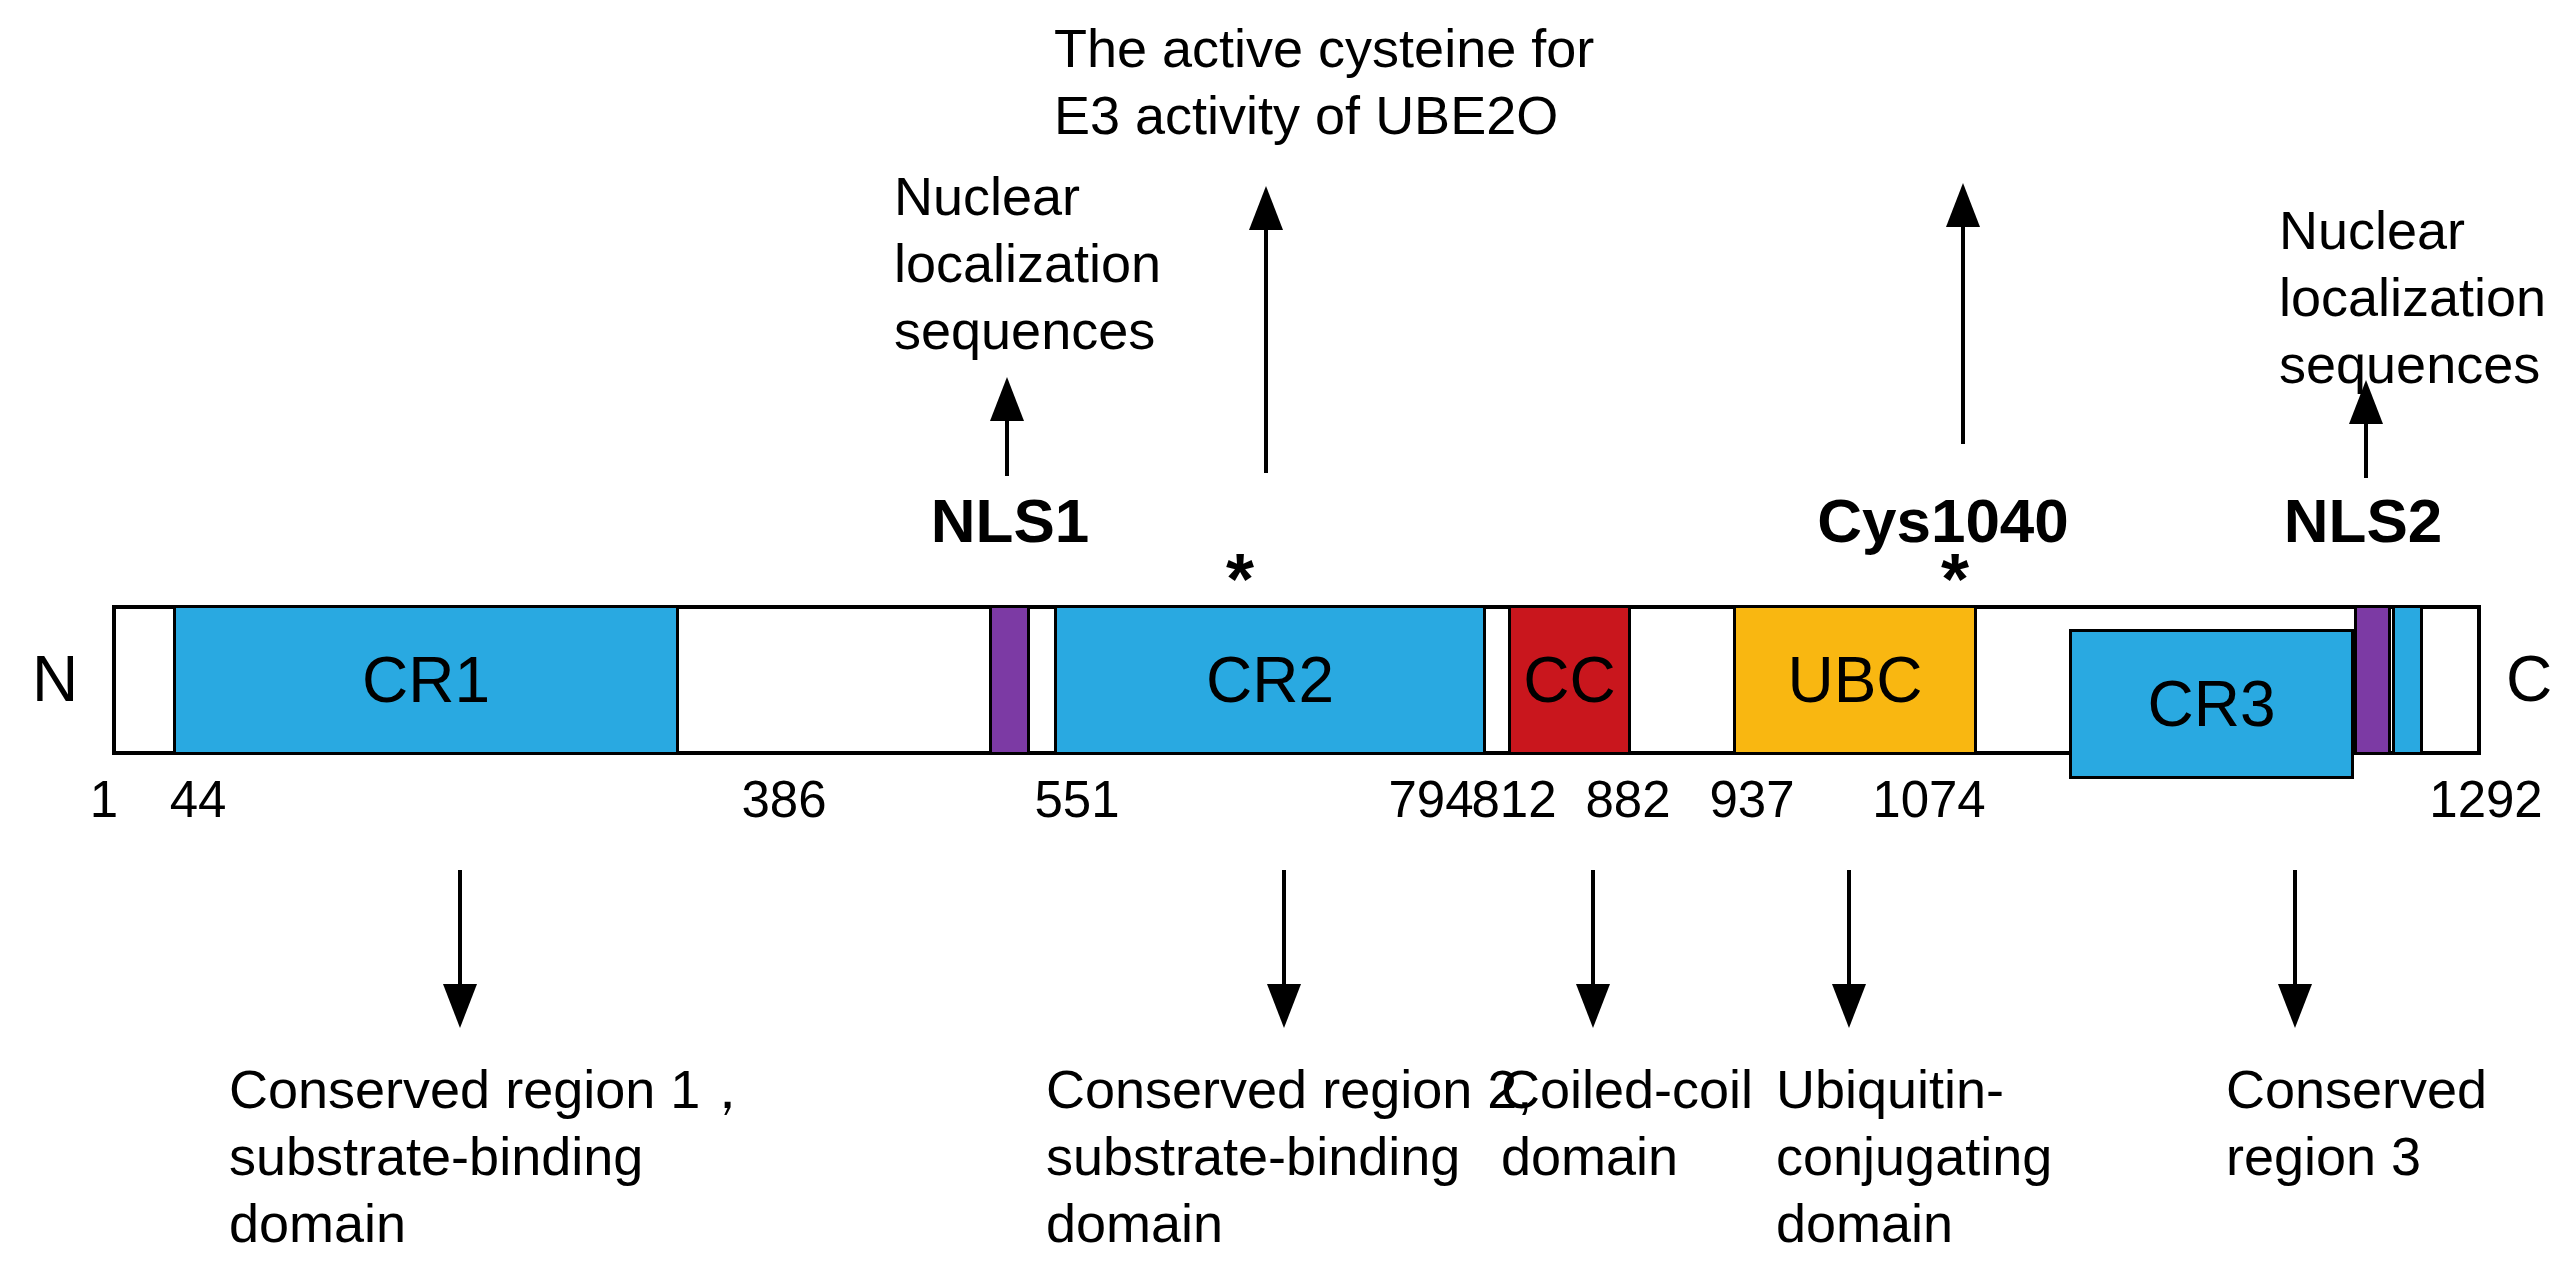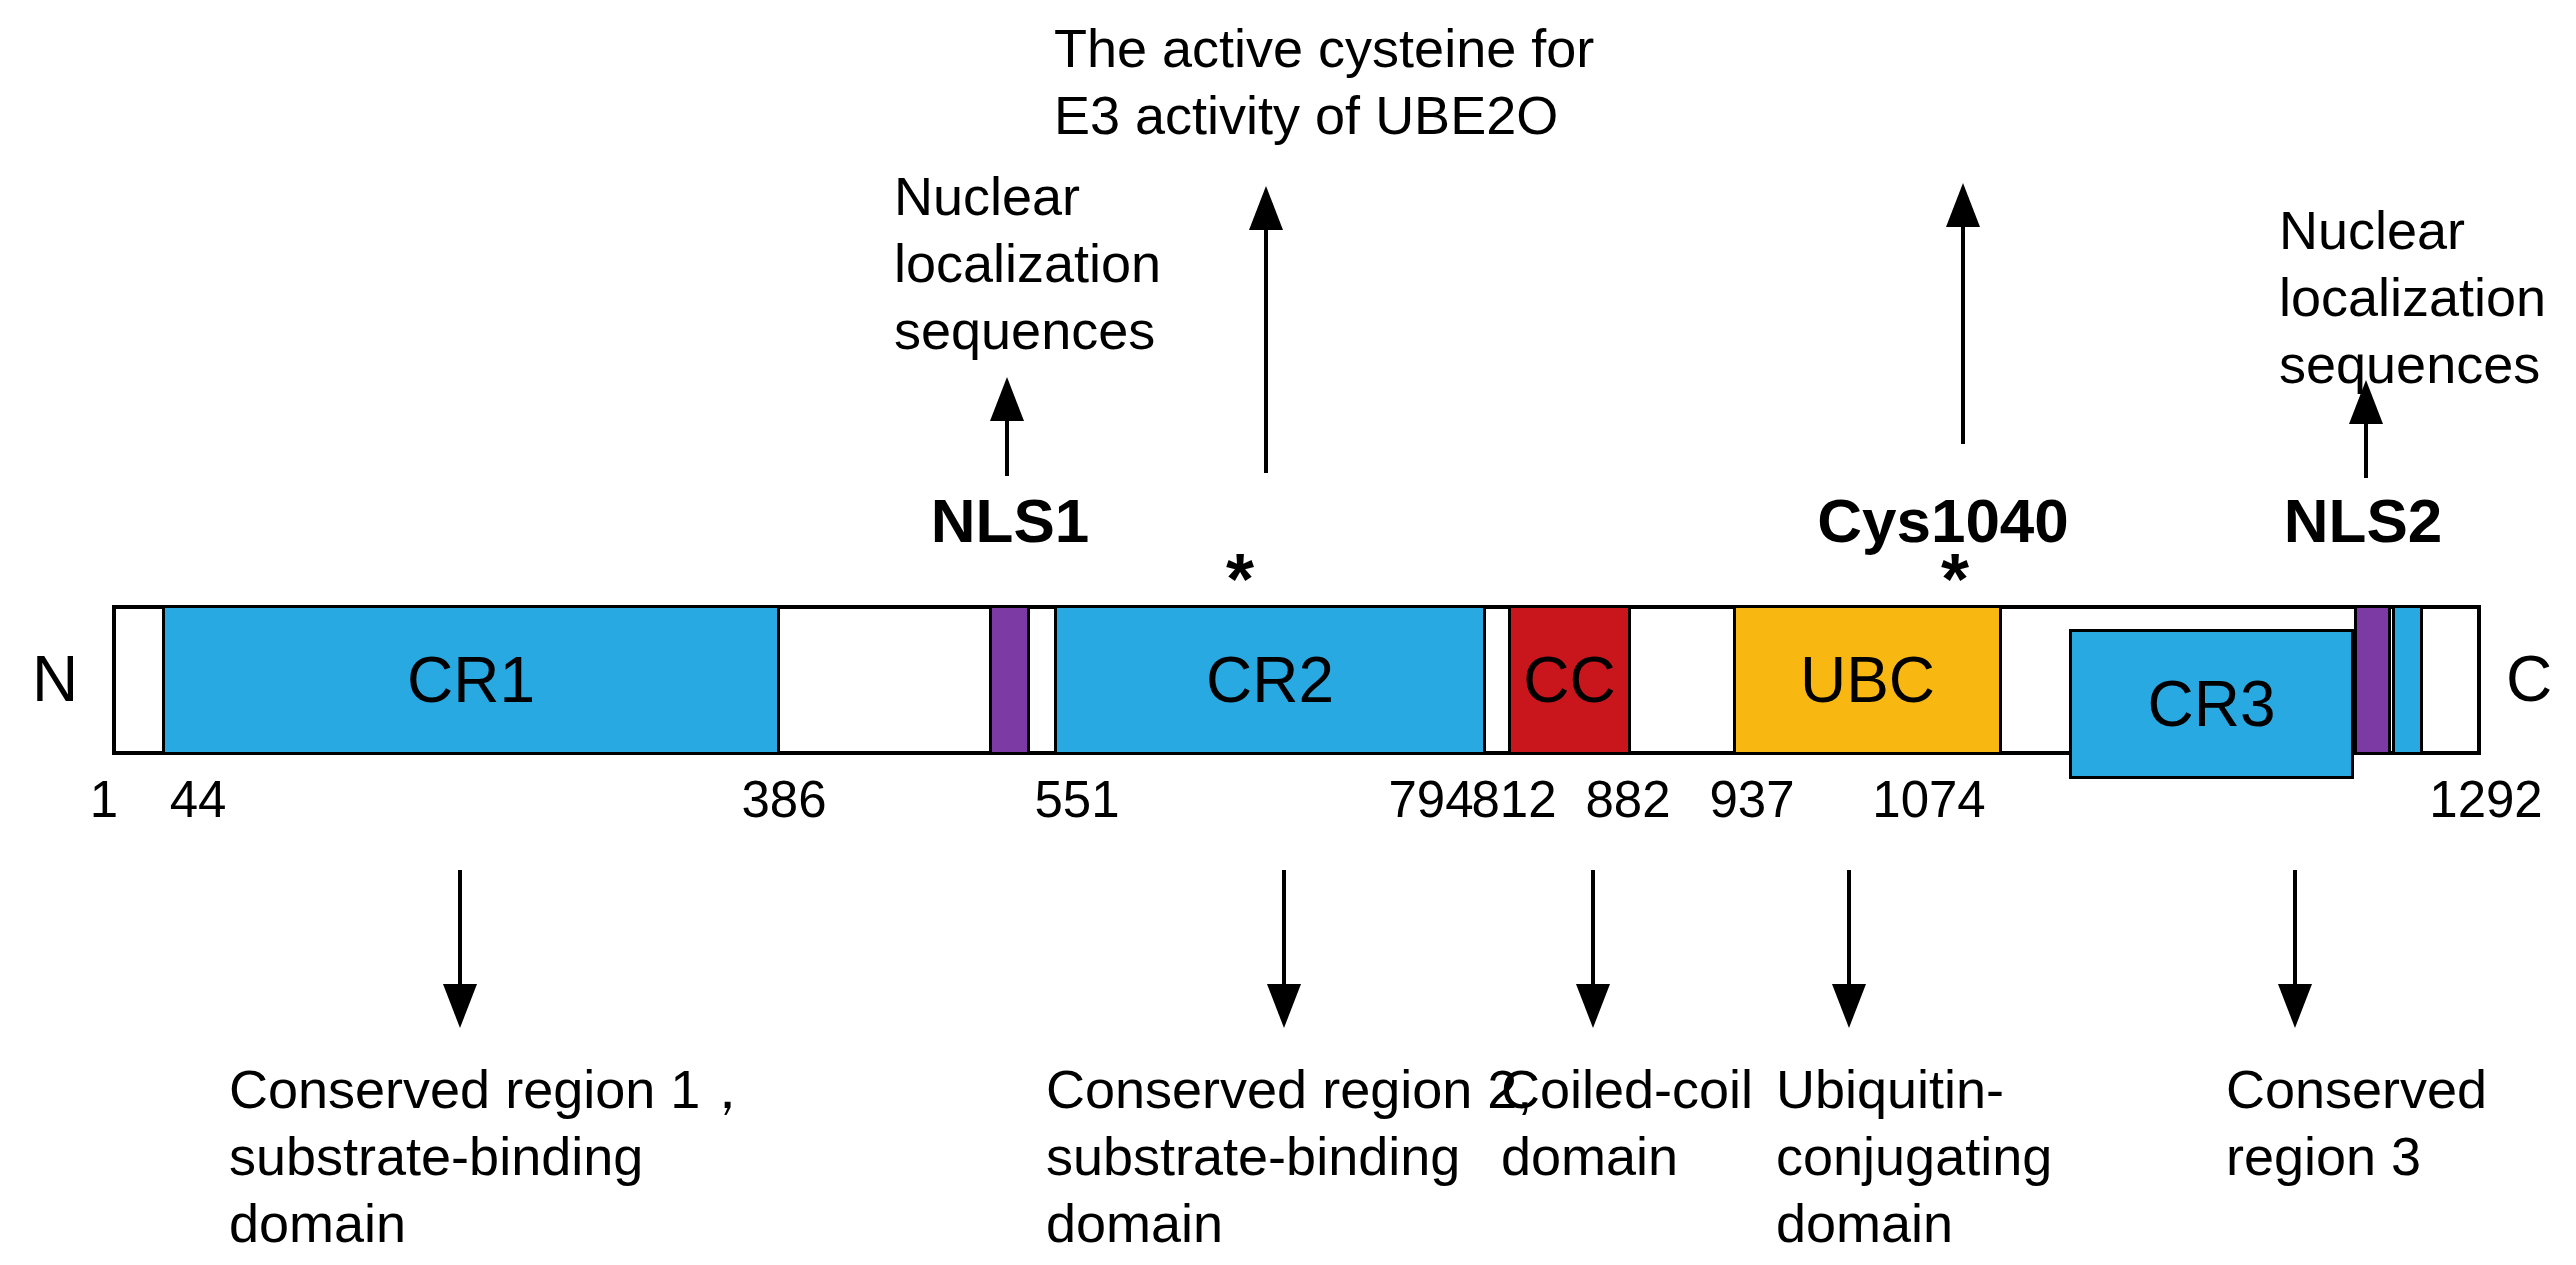--- a/index.html
+++ b/index.html
@@ -77,31 +77,31 @@
   <div class="site" style="left:2363px;top:487px;">NLS2</div>
 
   <div class="asterisk" style="left:1240px;top:543px;">*</div>
   <div class="asterisk" style="left:1955px;top:543px;">*</div>
 
   <div class="terminus" style="left:55px;top:647px;">N</div>
   <div class="terminus" style="left:2529px;top:647px;">C</div>
 
   <div class="bar"></div>
 
-  <div class="domain" style="left: 162px; width: 618px; background-color: rgb(41, 169, 225);">
+  <div class="domain" style="left: 173px; width: 506px; background-color: rgb(41, 169, 225);">
     <span>CR1</span>
   </div>
   <div class="domain" style="left: 989px; width: 41px; background-color: rgb(124, 58, 164);"></div>
   <div class="domain" style="left: 1054px; width: 432px; background-color: rgb(41, 169, 225);">
     <span>CR2</span>
   </div>
   <div class="domain" style="left: 1508px; width: 123px; background-color: rgb(201, 22, 29);">
     <span>CC</span>
   </div>
-  <div class="domain" style="left: 1733px; width: 269px; background-color: rgb(249, 183, 17);">
+  <div class="domain" style="left: 1733px; width: 244px; background-color: rgb(249, 183, 17);">
     <span>UBC</span>
   </div>
   <div class="domain" style="left: 2069px; width: 285px; background-color: rgb(41, 169, 225); margin-top: 24px;">
     <span>CR3</span>
   </div>
   <div class="domain" style="left: 2354px; width: 37px; background-color: rgb(124, 58, 164);"></div>
   <div class="domain" style="left: 2392px; width: 31px; background-color: rgb(41, 169, 225);"></div>
 
   <div class="num" style="left:104px;top:774px;">1</div>
   <div class="num" style="left:198px;top:774px;">44</div>

